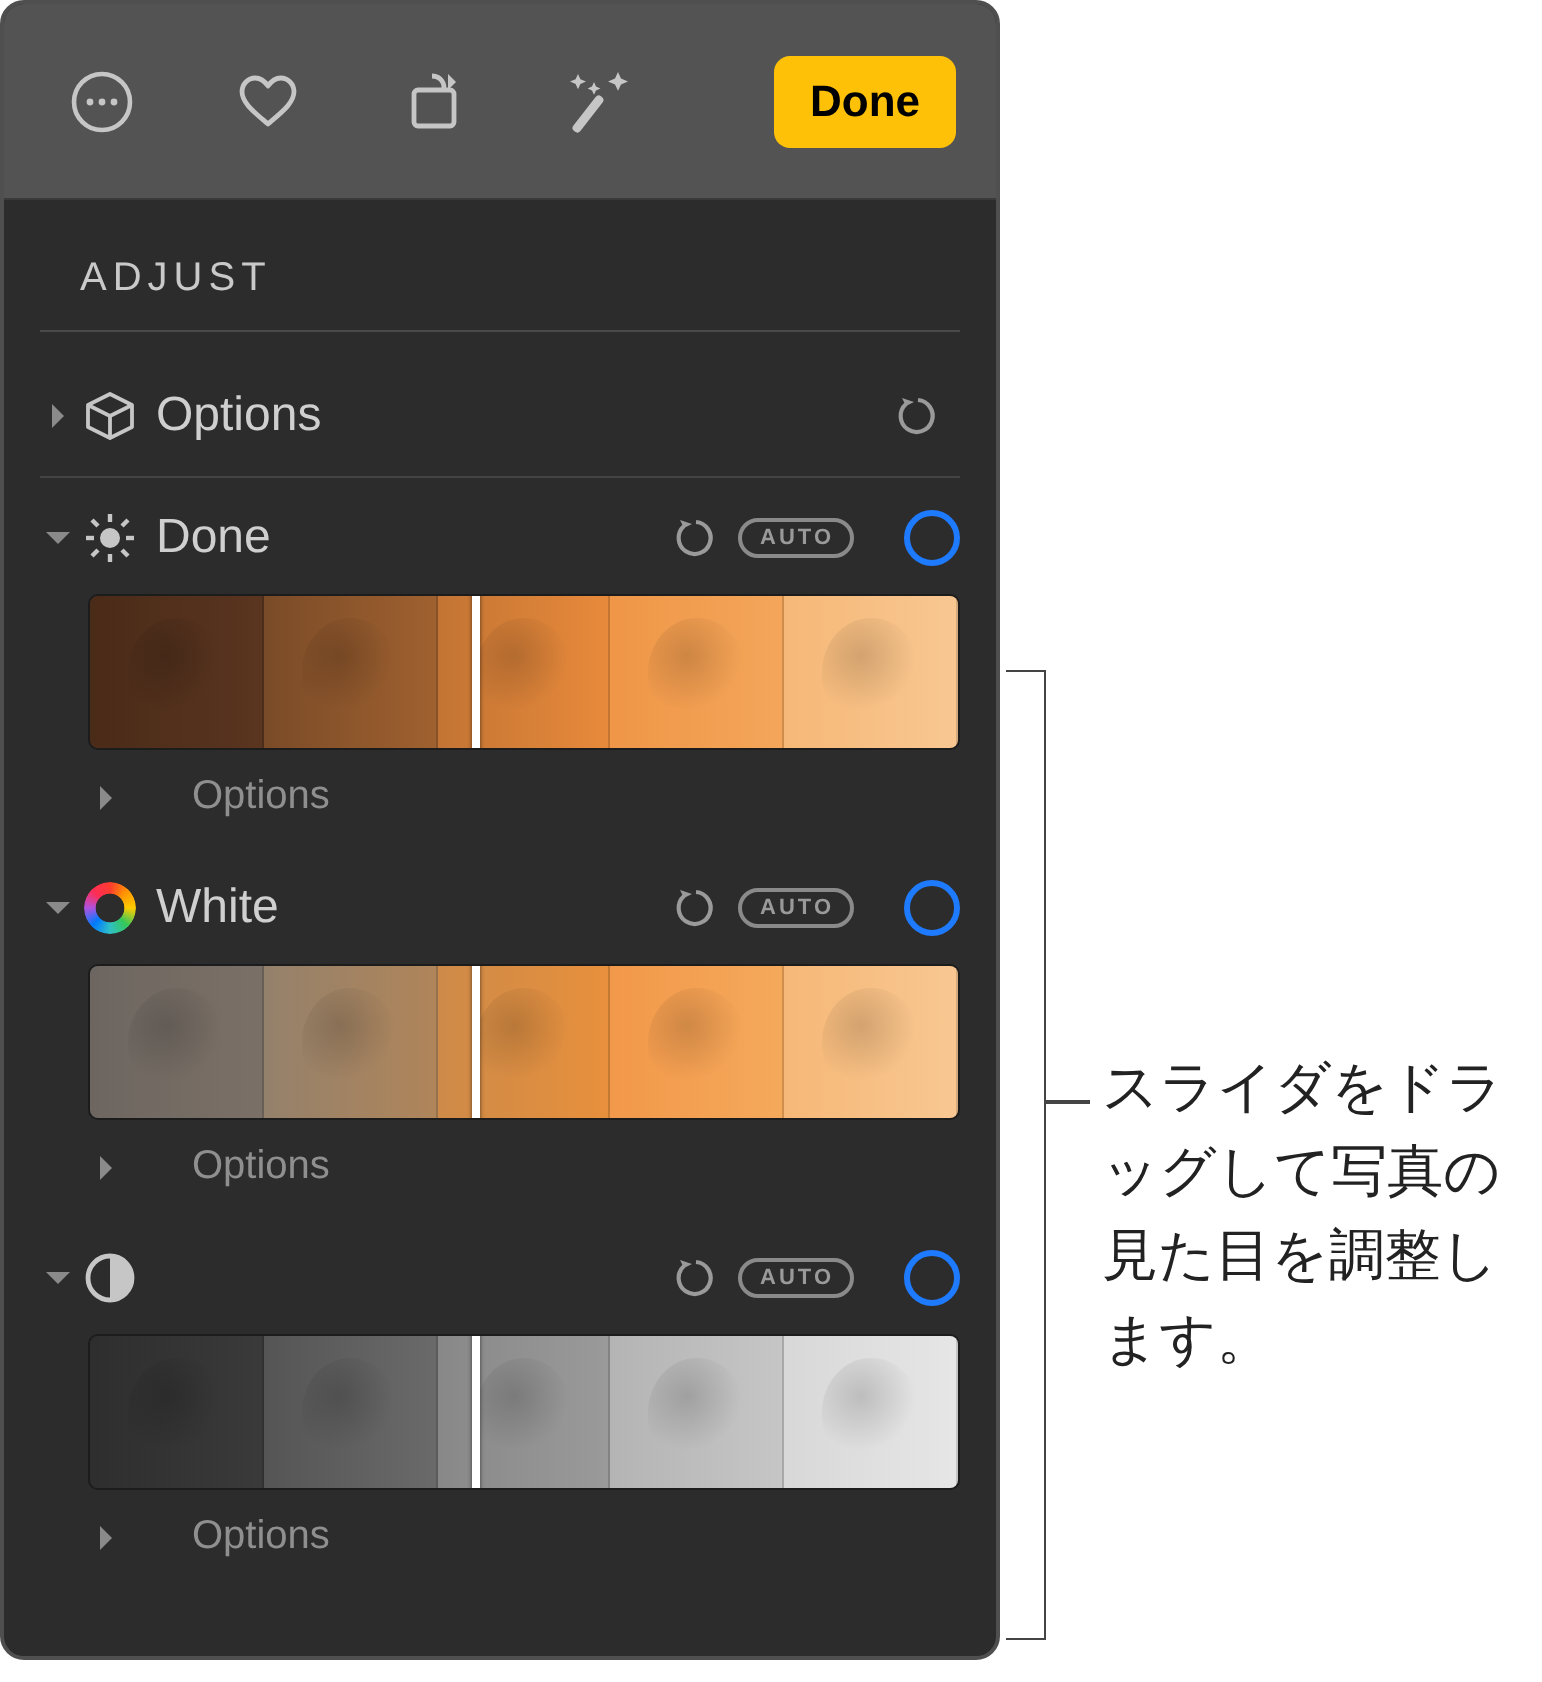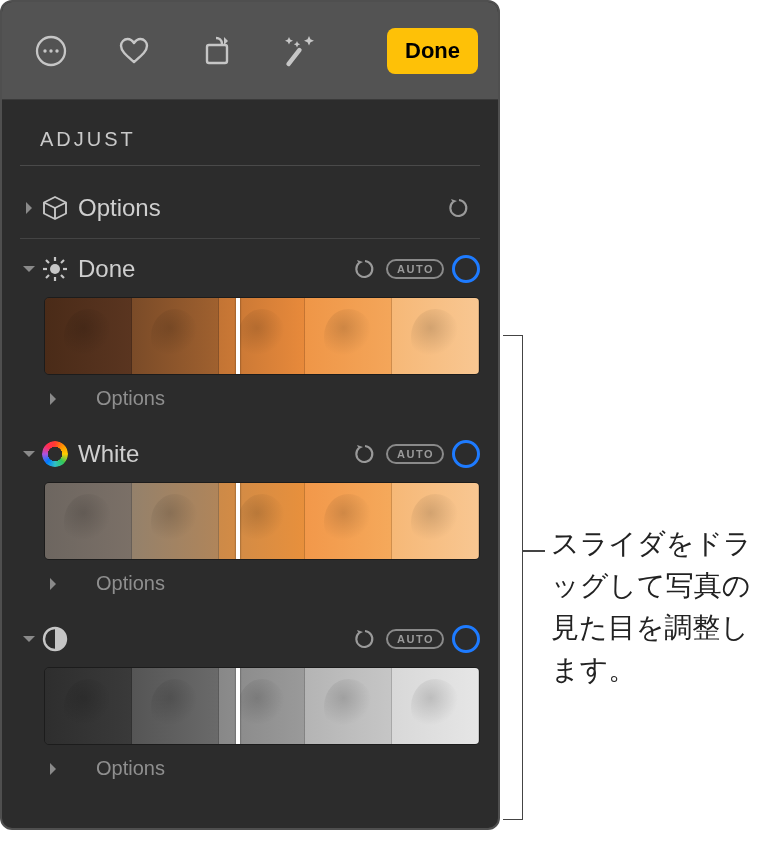--- a/index.html
+++ b/index.html
@@ -105,21 +105,21 @@
   }
   .auto-pill {
     border: 2px solid #8a8a8a;
     color: #9a9a9a;
     font-size: 11px;
     font-weight: 700;
     letter-spacing: 1.5px;
     padding: 2px 8px 2px 9px;
     border-radius: 999px;
     cursor: pointer;
-    margin-right: 8px;
+    margin-right: 25px;
   }
   .ring-toggle {
     width: 28px;
     height: 28px;
     border: 3px solid #1e7bff;
     border-radius: 50%;
     cursor: pointer;
   }
   .slider-strip {
     margin: 6px 0 8px 24px;

